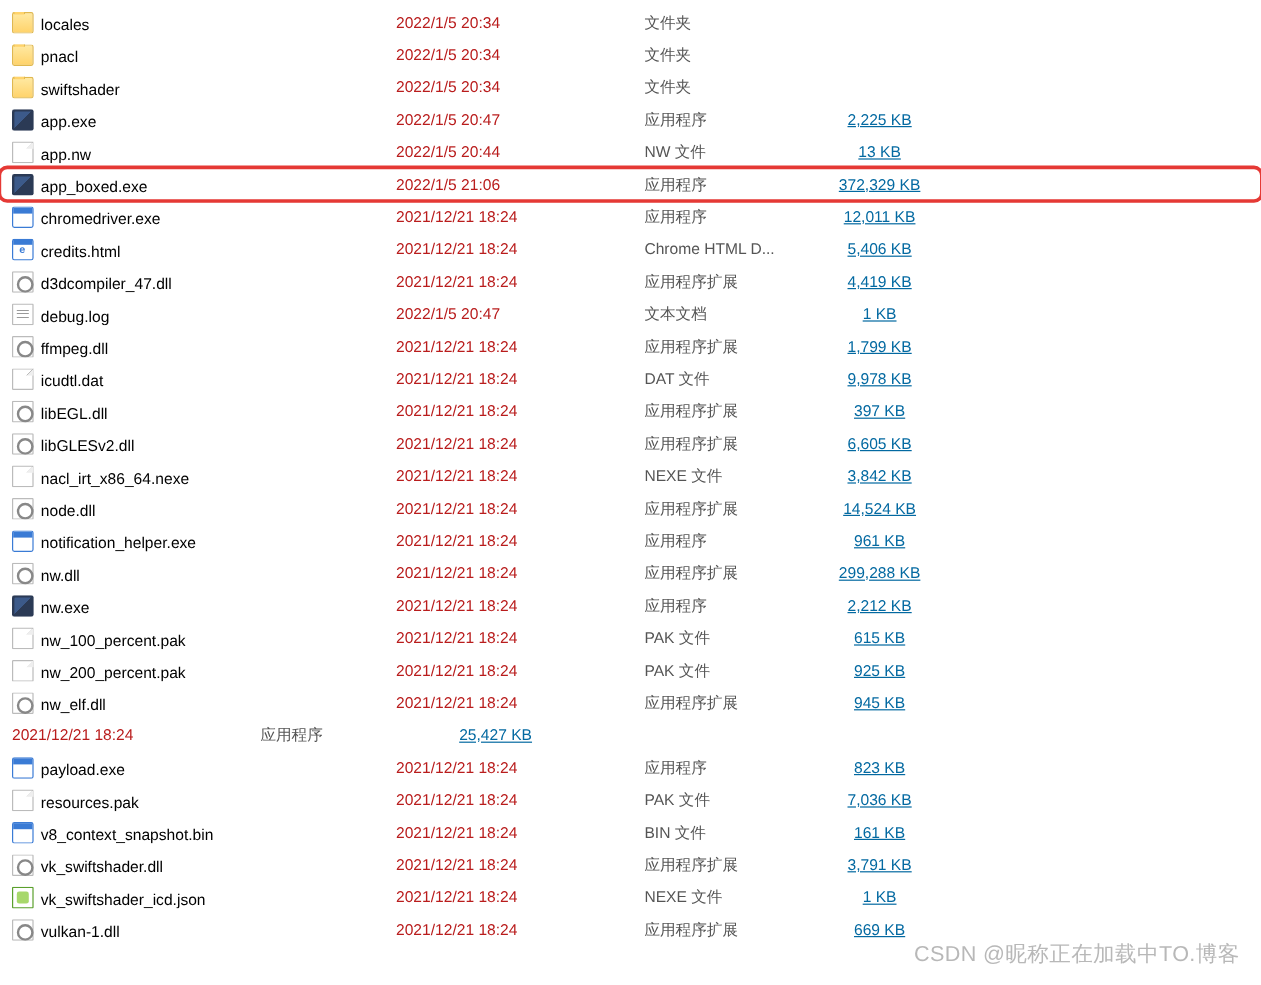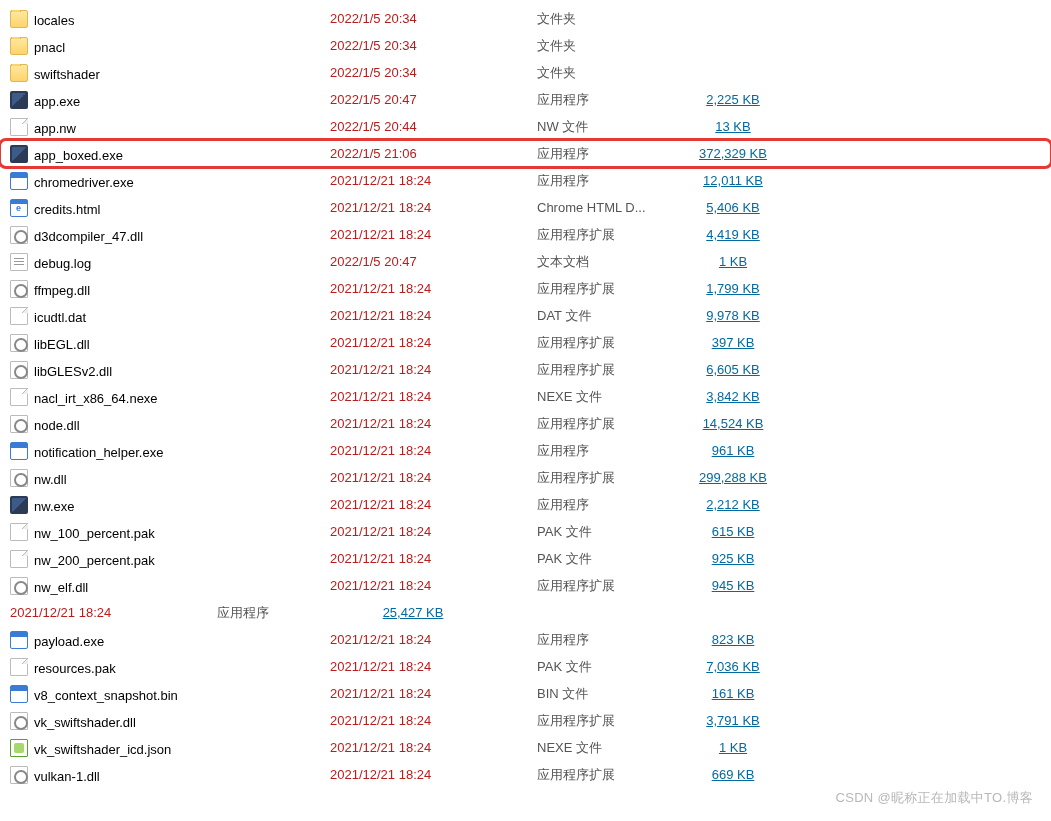--- a/index.html
+++ b/index.html
@@ -186,21 +186,21 @@
   .highlight {
     position: relative;
     outline: 3px solid #e53935;
     outline-offset: -1px;
     border-radius: 6px;
   }
   .watermark {
     position: absolute;
     right: 18px;
     bottom: 14px;
-    font-size: 13px;
+    font-size: 18px;
     color: #b8b8b8;
     letter-spacing: 0.3px;
     pointer-events: none;
   }
 </style>
 </head>
 <body>
 
 <div class="file-list" id="file-list">
     <div class="row">

